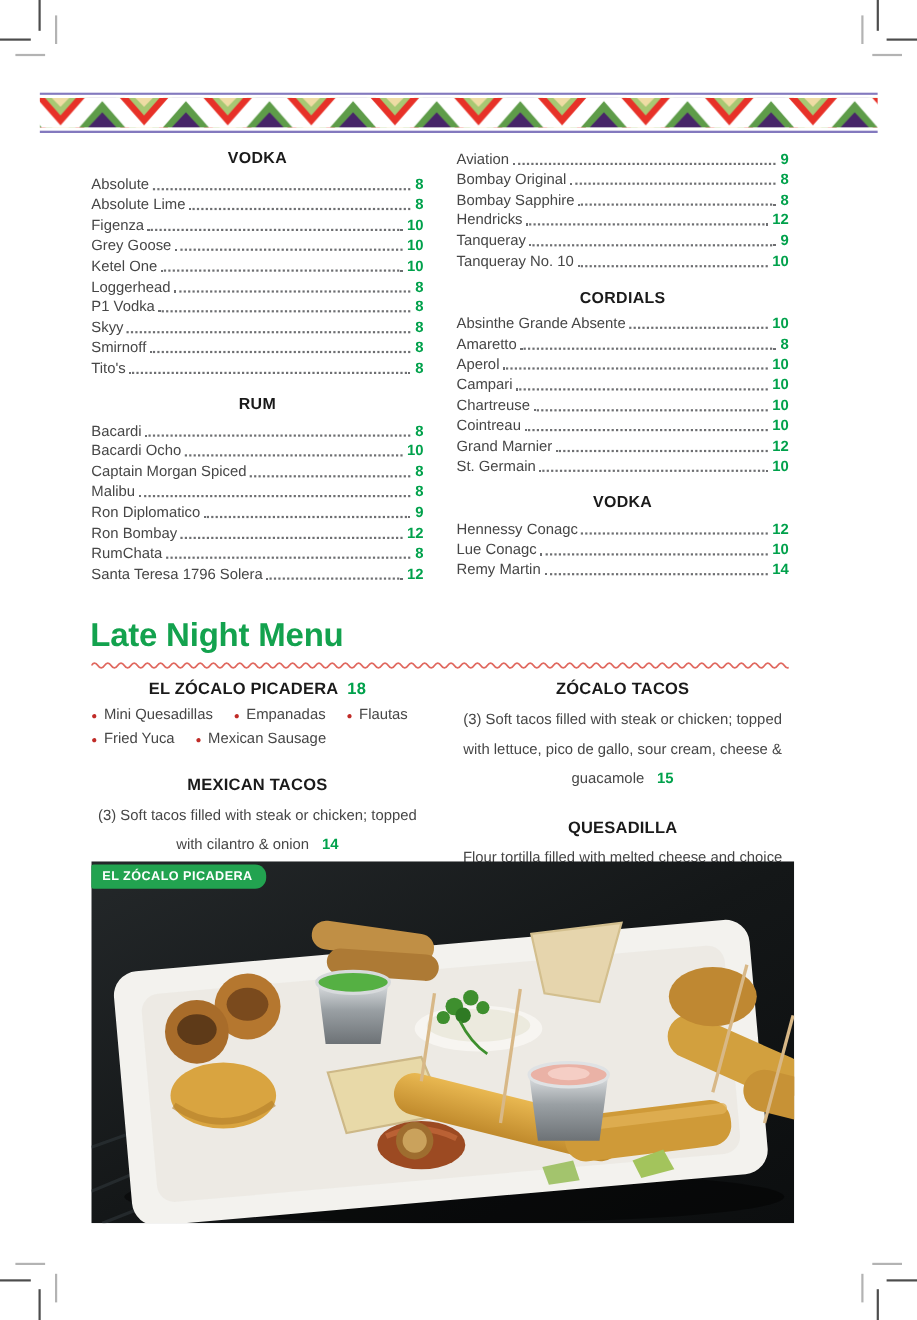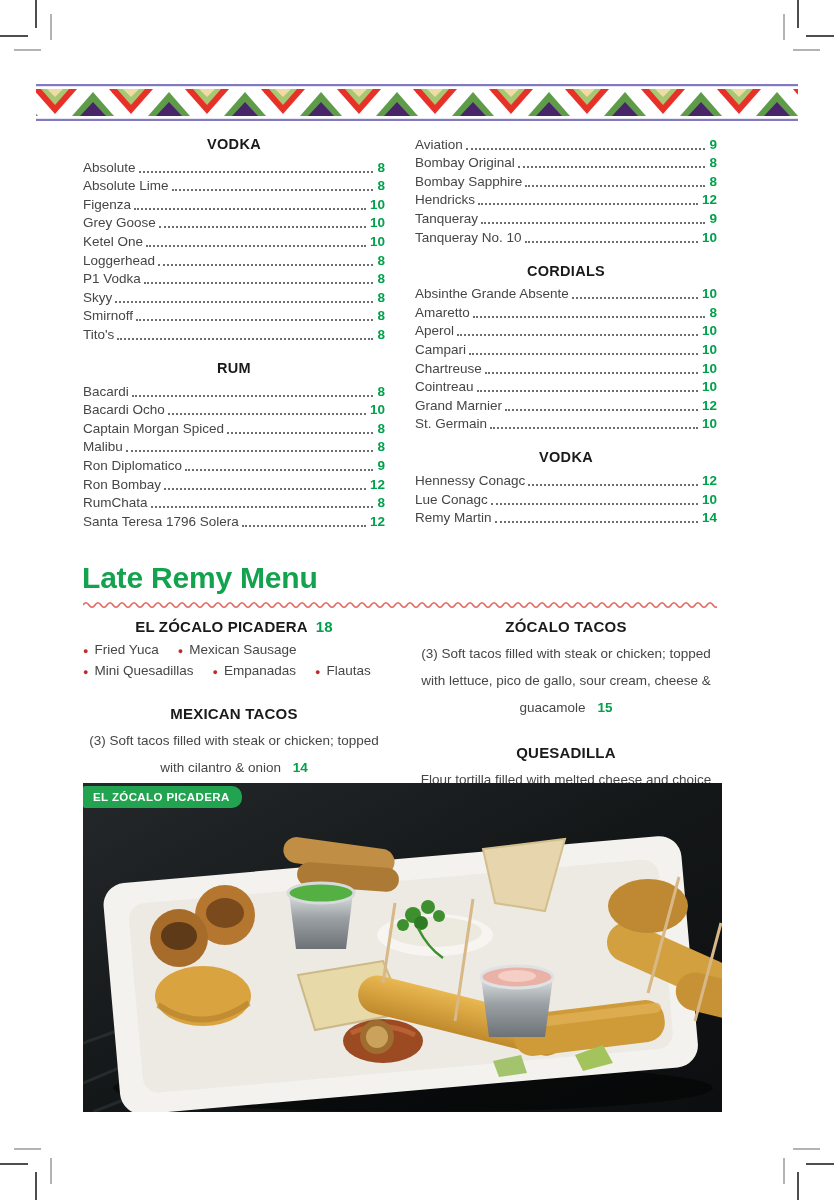--- a/index.html
+++ b/index.html
@@ -284,36 +284,36 @@
           <span class="dprice">10</span>
         </div>
         <div class="drow">
           <span class="dname">Remy Martin</span>
           <span class="leader"></span>
           <span class="dprice">14</span>
         </div>
       </div>
     </div>
 
-  <h1 class="ln-title">Late Remy Menu</h1>
+  <h1 class="ln-title">Late Night Menu</h1>
   <svg class="wave" width="634" height="10" viewBox="0 0 634 10">
     <path id="wavepath" fill="none" stroke-width="1.6" stroke="#E0685F" d="M0,6 Q3,1.5 6,6 T12,6 T18,6 T24,6 T30,6 T36,6 T42,6 T48,6 T54,6 T60,6 T66,6 T72,6 T78,6 T84,6 T90,6 T96,6 T102,6 T108,6 T114,6 T120,6 T126,6 T132,6 T138,6 T144,6 T150,6 T156,6 T162,6 T168,6 T174,6 T180,6 T186,6 T192,6 T198,6 T204,6 T210,6 T216,6 T222,6 T228,6 T234,6 T240,6 T246,6 T252,6 T258,6 T264,6 T270,6 T276,6 T282,6 T288,6 T294,6 T300,6 T306,6 T312,6 T318,6 T324,6 T330,6 T336,6 T342,6 T348,6 T354,6 T360,6 T366,6 T372,6 T378,6 T384,6 T390,6 T396,6 T402,6 T408,6 T414,6 T420,6 T426,6 T432,6 T438,6 T444,6 T450,6 T456,6 T462,6 T468,6 T474,6 T480,6 T486,6 T492,6 T498,6 T504,6 T510,6 T516,6 T522,6 T528,6 T534,6 T540,6 T546,6 T552,6 T558,6 T564,6 T570,6 T576,6 T582,6 T588,6 T594,6 T600,6 T606,6 T612,6 T618,6 T624,6 T630,6 T636,6"></path>
   </svg>
 
   <div class="food-col left">
       <div class="fitem">
         <h4 class="ftitle">EL ZÓCALO PICADERA<span class="fprice">18</span></h4>
         <div class="bullet-line">
-          <span class="bullet-item"><span class="bdot" style="font-size: 9px;">●</span>Fried Yuca</span>
-          <span class="bullet-item"><span class="bdot" style="font-size: 9px;">●</span>Mexican Sausage</span>
-        </div>
-        <div class="bullet-line">
           <span class="bullet-item"><span class="bdot" style="font-size: 9px;">●</span>Mini Quesadillas</span>
           <span class="bullet-item"><span class="bdot" style="font-size: 9px;">●</span>Empanadas</span>
           <span class="bullet-item"><span class="bdot" style="font-size: 9px;">●</span>Flautas</span>
+        </div>
+        <div class="bullet-line">
+          <span class="bullet-item"><span class="bdot" style="font-size: 9px;">●</span>Fried Yuca</span>
+          <span class="bullet-item"><span class="bdot" style="font-size: 9px;">●</span>Mexican Sausage</span>
         </div>
       </div>
       <div class="fitem">
         <h4 class="ftitle">MEXICAN TACOS</h4>
         <p class="fdesc">(3) Soft tacos filled with steak or chicken; topped with cilantro &amp; onion <span class="fprice">14</span></p>
       </div>
     </div>
   <div class="food-col right">
       <div class="fitem">
         <h4 class="ftitle">ZÓCALO TACOS</h4>

